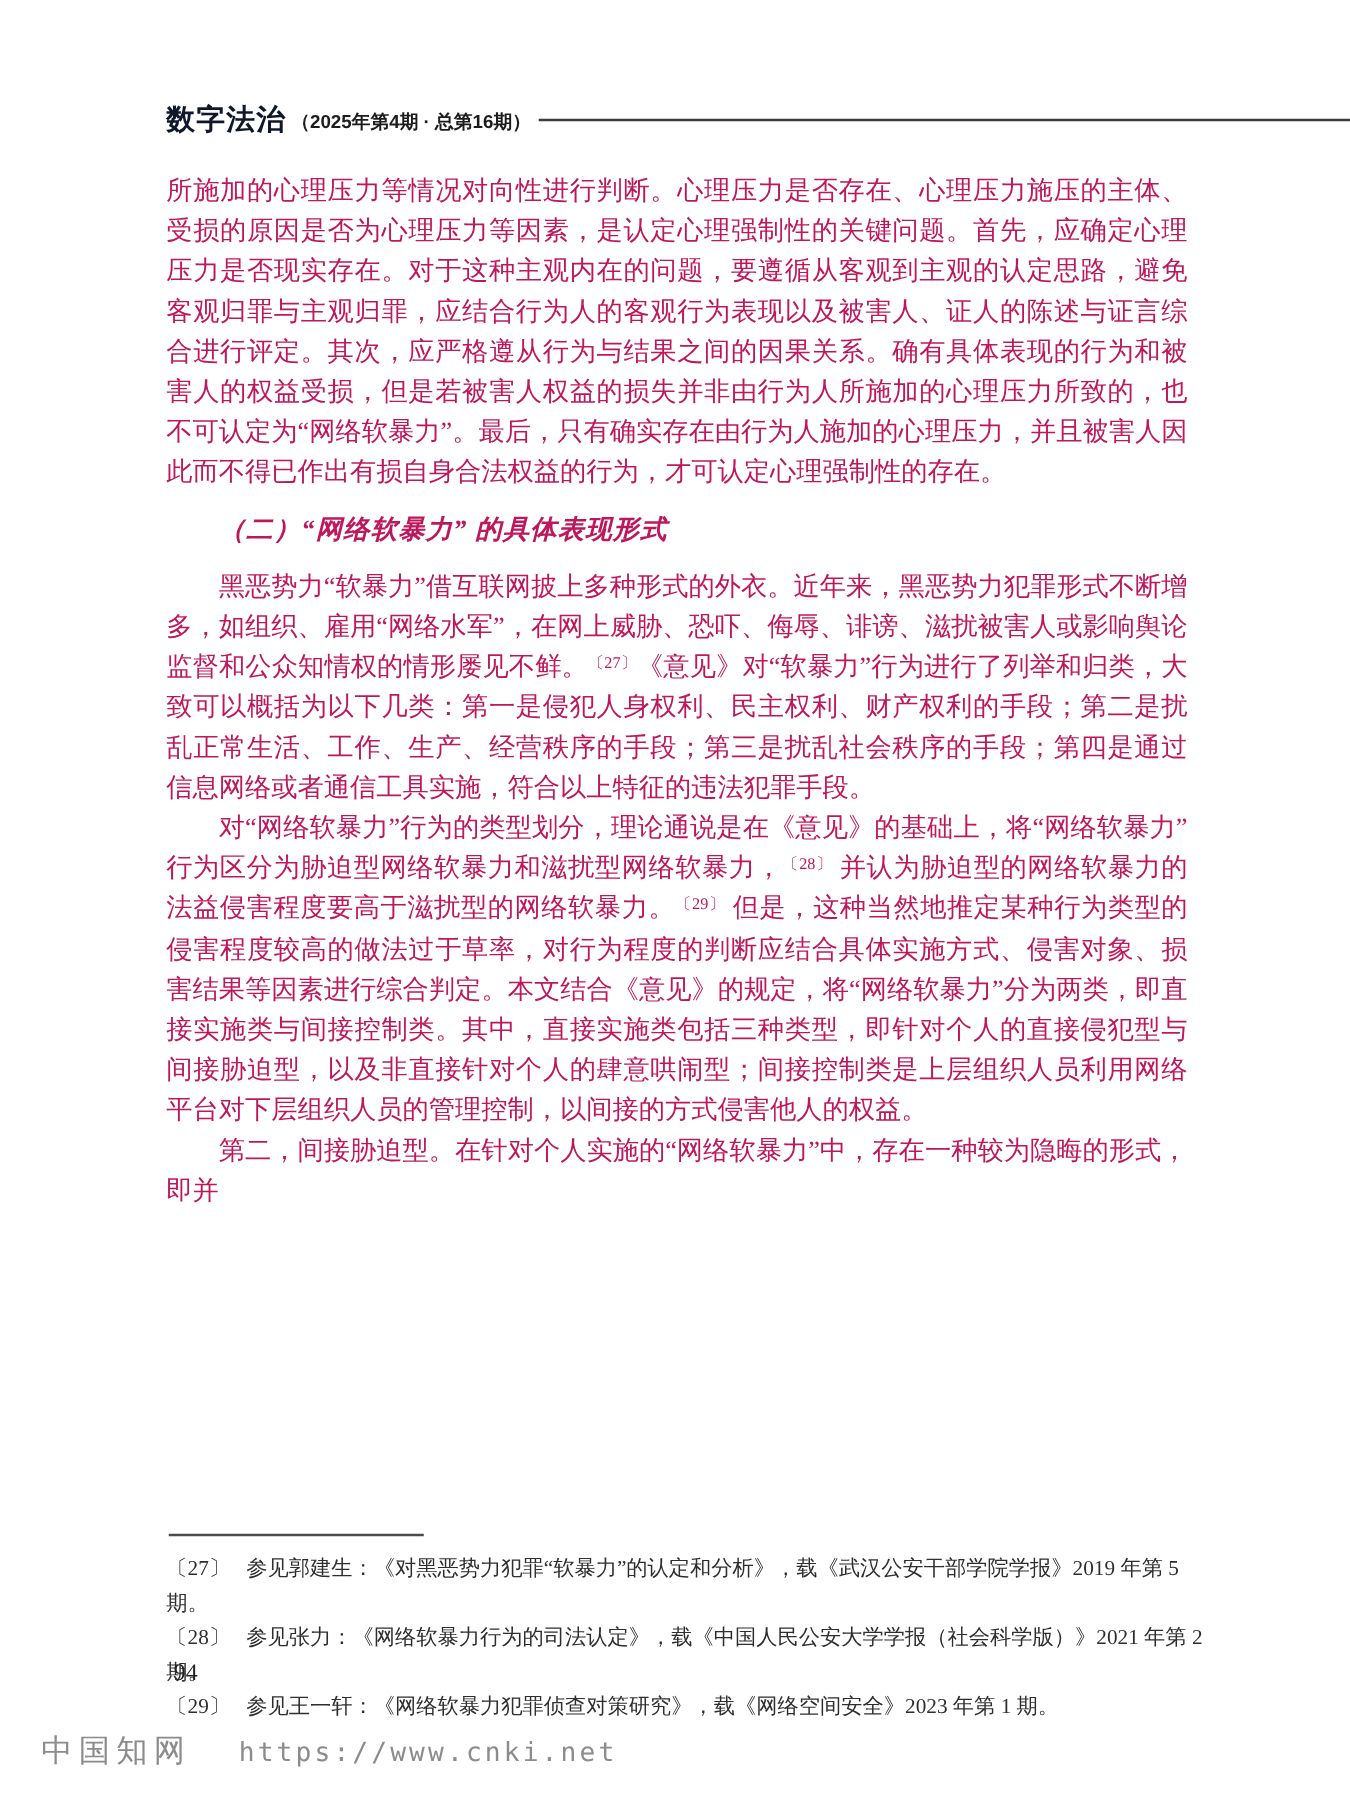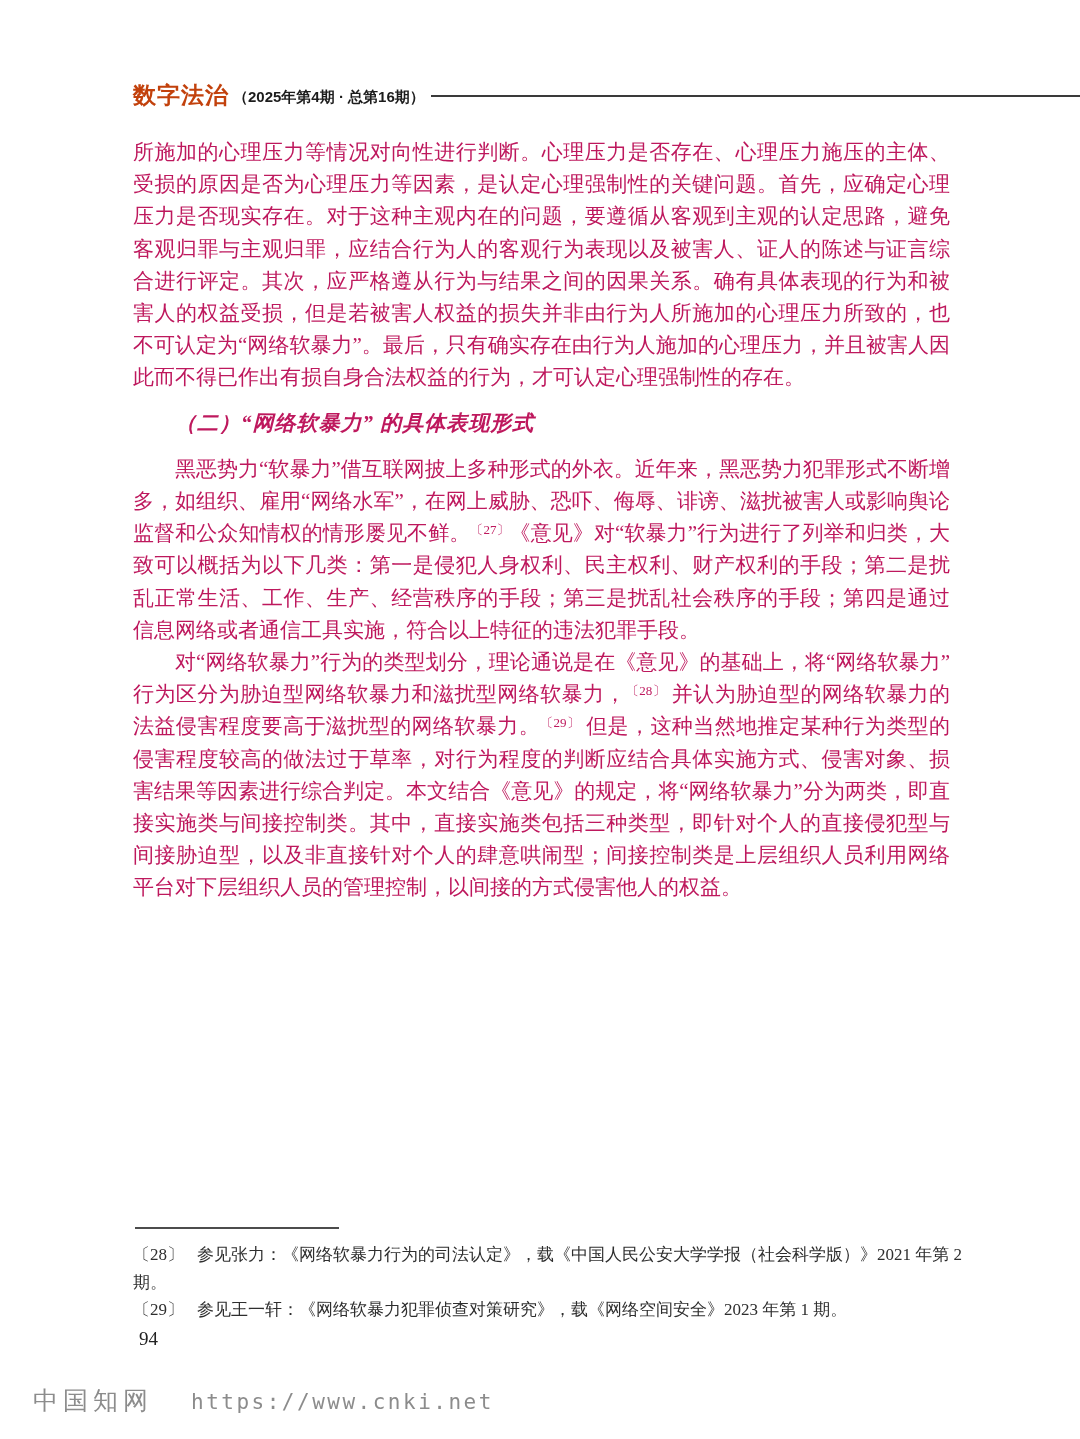--- a/index.html
+++ b/index.html
@@ -12,21 +12,21 @@
     color:#2b2b2b;
   }
 
   
   .journal-header {
     position:absolute; left:133px; right:0; top:80px;
     display:flex; align-items:center;
     font-family:"Liberation Sans","DejaVu Sans",sans-serif;
   }
   .journal-name {
-    font-size:23px; font-weight:700; color:#c2410c; letter-spacing:1px;
+    font-size:23px; font-weight:700; color:#0f172a; letter-spacing:1px;
     white-space:nowrap;
   }
   .journal-issue {
     font-size:15px; font-weight:600; color:#1c1c1c;
     margin-left:4px; padding-top:3px; white-space:nowrap;
   }
   .header-rule {
     flex:1; height:2px; background:#3a3a3a; margin-left:6px;
   }
 
@@ -111,26 +111,28 @@
 
     <p class="section-heading indent">（二）“网络软暴力” 的具体表现形式</p>
 
     <p class="indent"><span>黑恶势力“软暴力”借互联网披上多种形式的外衣。近年来，黑恶势力犯罪形式不断增多，如组织、雇用“网络水军”，在网上威胁、恐吓、侮辱、诽谤、滋扰被害人或影响舆论监督和公众知情权的情形屡见不鲜。</span><sup class="fn-ref">〔27〕</sup><span>《意见》对“软暴力”行为进行了列举和归类，大致可以概括为以下几类：第一是侵犯人身权利、民主权利、财产权利的手段；第二是扰乱正常生活、工作、生产、经营秩序的手段；第三是扰乱社会秩序的手段；第四是通过信息网络或者通信工具实施，符合以上特征的违法犯罪手段。</span></p>
 
     <p class="indent"><span>对“网络软暴力”行为的类型划分，理论通说是在《意见》的基础上，将“网络软暴力”行为区分为胁迫型网络软暴力和滋扰型网络软暴力，</span><sup class="fn-ref">〔28〕</sup><span> 并认为胁迫型的网络软暴力的法益侵害程度要高于滋扰型的网络软暴力。</span><sup class="fn-ref">〔29〕</sup><span> 但是，这种当然地推定某种行为类型的侵害程度较高的做法过于草率，对行为程度的判断应结合具体实施方式、侵害对象、损害结果等因素进行综合判定。本文结合《意见》的规定，将“网络软暴力”分为两类，即直接实施类与间接控制类。其中，直接实施类包括三种类型，即针对个人的直接侵犯型与间接胁迫型，以及非直接针对个人的肆意哄闹型；间接控制类是上层组织人员利用网络平台对下层组织人员的管理控制，以间接的方式侵害他人的权益。</span></p>
 
 
 
 
+    <p class="indent">第二，间接胁迫型。在针对个人实施的“网络软暴力”中，存在一种较为隐晦的形式，即并</p>
 
   </div>
 
   <div class="footnote-rule"></div>
 
   <div class="footnotes">
+    <div class="footnote-row"><span class="fn-marker">〔27〕</span><span>参见郭建生：《对黑恶势力犯罪“软暴力”的认定和分析》，载《武汉公安干部学院学报》2019 年第 5 期。</span></div>
     <div class="footnote-row"><span class="fn-marker">〔28〕</span><span>参见张力：《网络软暴力行为的司法认定》，载《中国人民公安大学学报（社会科学版）》2021 年第 2 期。</span></div>
     <div class="footnote-row"><span class="fn-marker">〔29〕</span><span>参见王一轩：《网络软暴力犯罪侦查对策研究》，载《网络空间安全》2023 年第 1 期。</span></div>
   </div>
 
   <div class="page-number">94</div>
 
   <div class="watermark">
     <span class="watermark-brand">中国知网</span>
     <span class="watermark-url">https://www.cnki.net</span>
   </div>

